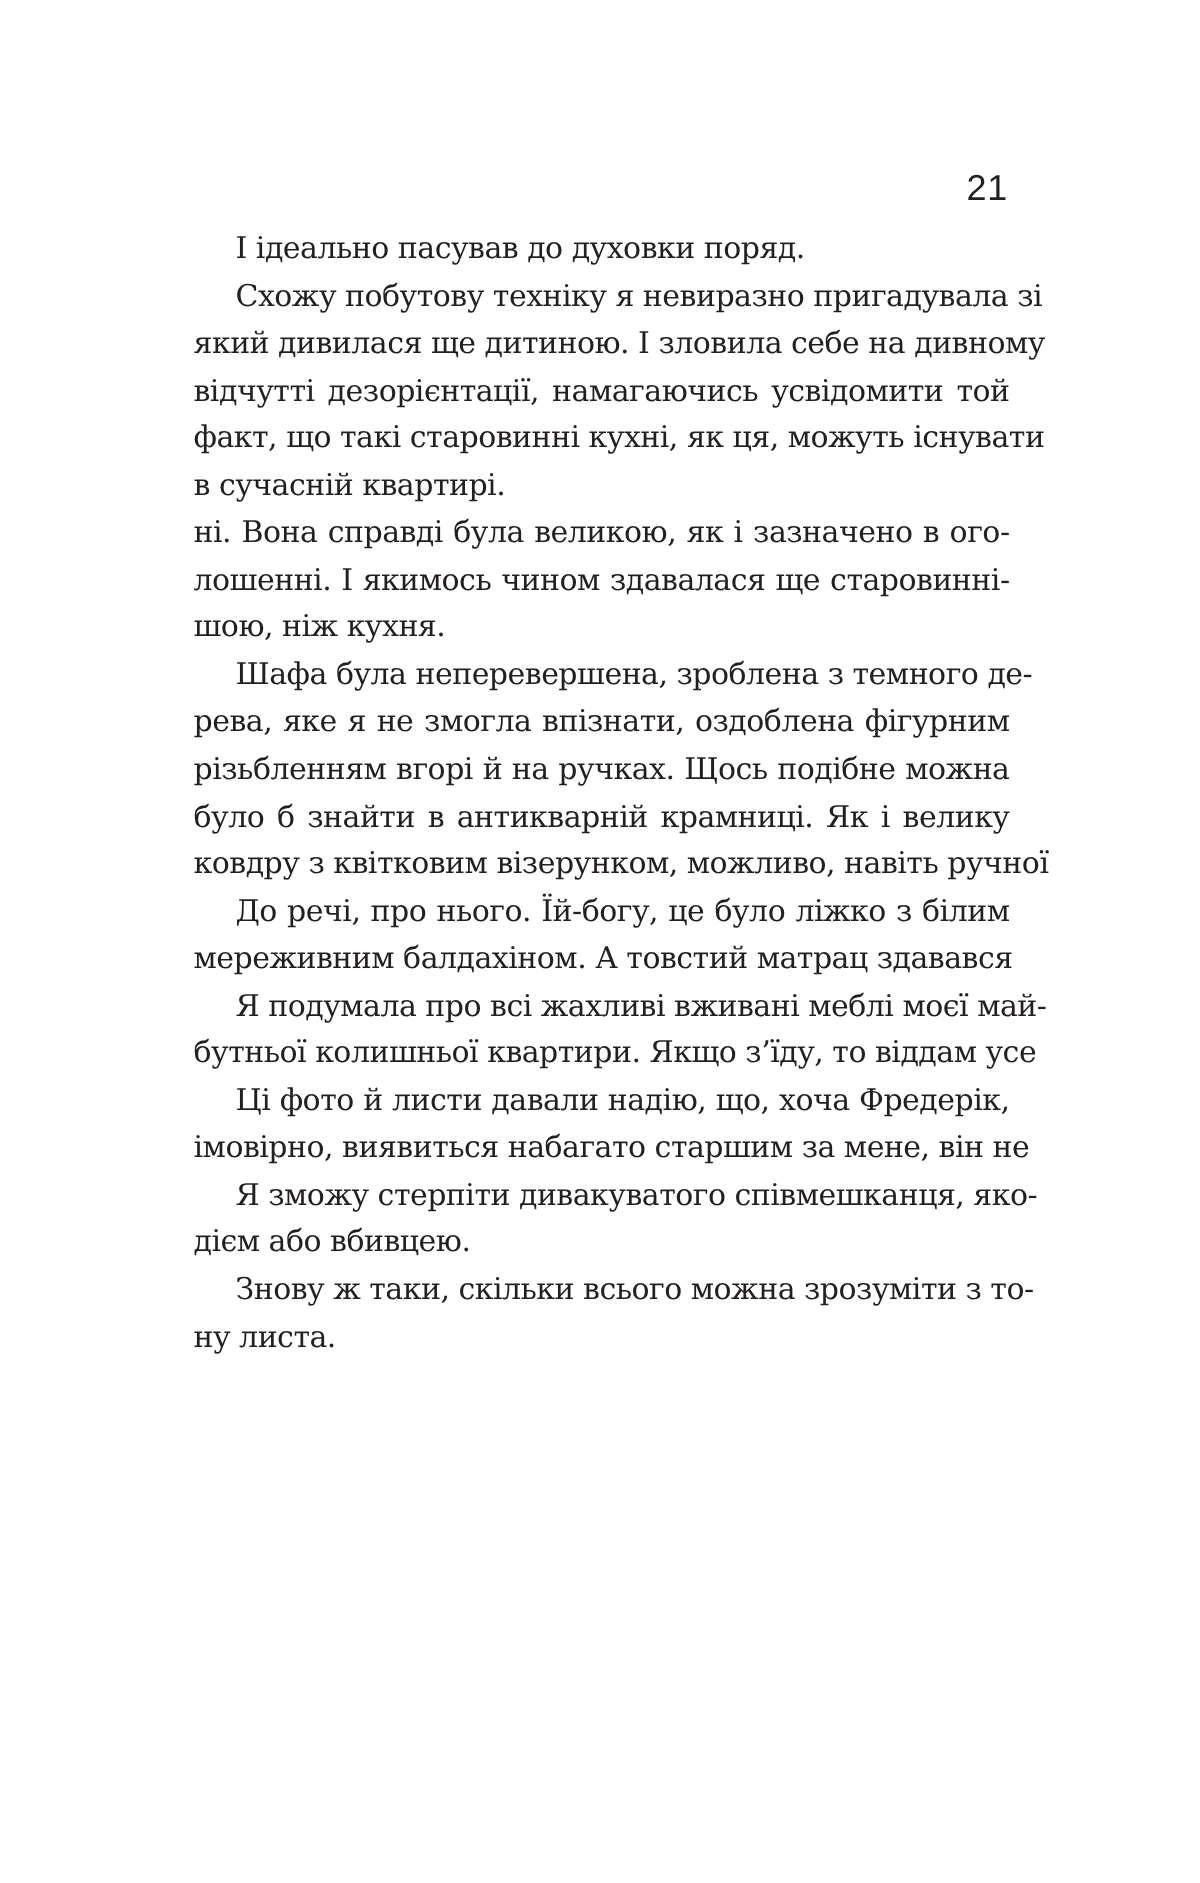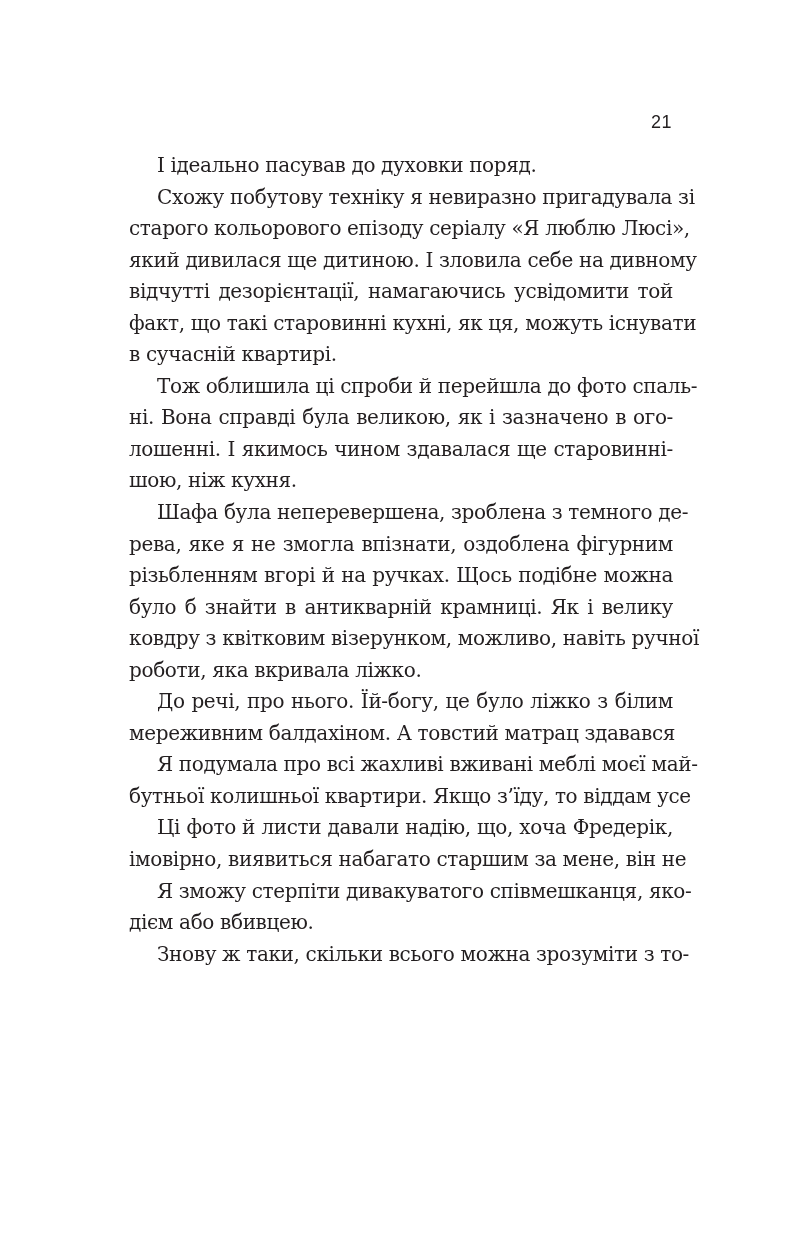--- a/index.html
+++ b/index.html
@@ -13,21 +13,21 @@
       position: relative;
       overflow: hidden;
       color: #231f20;
       font-family: "DejaVu Serif", "Liberation Serif", serif;
     }
     .page-number {
       position: absolute;
       top: 112px;
       right: 128px;
       font-family: "Liberation Sans", "DejaVu Sans", sans-serif;
-      font-size: 18px;
+      font-size: 24px;
       color: #231f20;
       letter-spacing: 0.5px;
     }
     .body-text {
       position: absolute;
       top: 150px;
       left: 129px;
       width: 544px;
     }
     .line {
@@ -59,36 +59,30 @@
 <div class="page-number">21</div>
 
 <div class="body-text" id="body-text">
     <div class="line indent last">
       <span class="t">І ідеально пасував до духовки поряд.</span>
     </div>
     <div class="line indent">
       <span class="t">Схожу побутову техніку я невиразно пригадувала зі</span>
     </div>
     <div class="line">
-      <span class="t">старого кольорового епізоду серіалу «Я люблю Люсі»,</span>
-    </div>
-    <div class="line">
       <span class="t">який дивилася ще дитиною. І зловила себе на дивному</span>
     </div>
     <div class="line">
       <span class="t">відчутті дезорієнтації, намагаючись усвідомити той</span>
     </div>
     <div class="line">
       <span class="t">факт, що такі старовинні кухні, як ця, можуть існувати</span>
     </div>
     <div class="line last">
       <span class="t">в сучасній квартирі.</span>
-    </div>
-    <div class="line indent">
-      <span class="t">Тож облишила ці спроби й перейшла до фото спаль-</span>
     </div>
     <div class="line">
       <span class="t">ні. Вона справді була великою, як і зазначено в ого-</span>
     </div>
     <div class="line">
       <span class="t">лошенні. І якимось чином здавалася ще старовинні-</span>
     </div>
     <div class="line last">
       <span class="t">шою, ніж кухня.</span>
     </div>
@@ -99,23 +93,20 @@
       <span class="t">рева, яке я не змогла впізнати, оздоблена фігурним</span>
     </div>
     <div class="line">
       <span class="t">різьбленням вгорі й на ручках. Щось подібне можна</span>
     </div>
     <div class="line">
       <span class="t">було б знайти в антикварній крамниці. Як і велику</span>
     </div>
     <div class="line">
       <span class="t">ковдру з квітковим візерунком, можливо, навіть ручної</span>
-    </div>
-    <div class="line last">
-      <span class="t">роботи, яка вкривала ліжко.</span>
     </div>
     <div class="line indent">
       <span class="t">До речі, про нього. Їй-богу, це було ліжко з білим</span>
     </div>
     <div class="line">
       <span class="t">мереживним балдахіном. А товстий матрац здавався</span>
     </div>
     <div class="line indent">
       <span class="t">Я подумала про всі жахливі вживані меблі моєї май-</span>
     </div>
@@ -130,13 +121,16 @@
     </div>
     <div class="line indent">
       <span class="t">Я зможу стерпіти дивакуватого співмешканця, яко-</span>
     </div>
     <div class="line last">
       <span class="t">дієм або вбивцею.</span>
     </div>
     <div class="line indent">
       <span class="t">Знову ж таки, скільки всього можна зрозуміти з то-</span>
     </div>
+    <div class="line last">
+      <span class="t">ну листа.</span>
+    </div>
   </div>
 
 </body></html>

